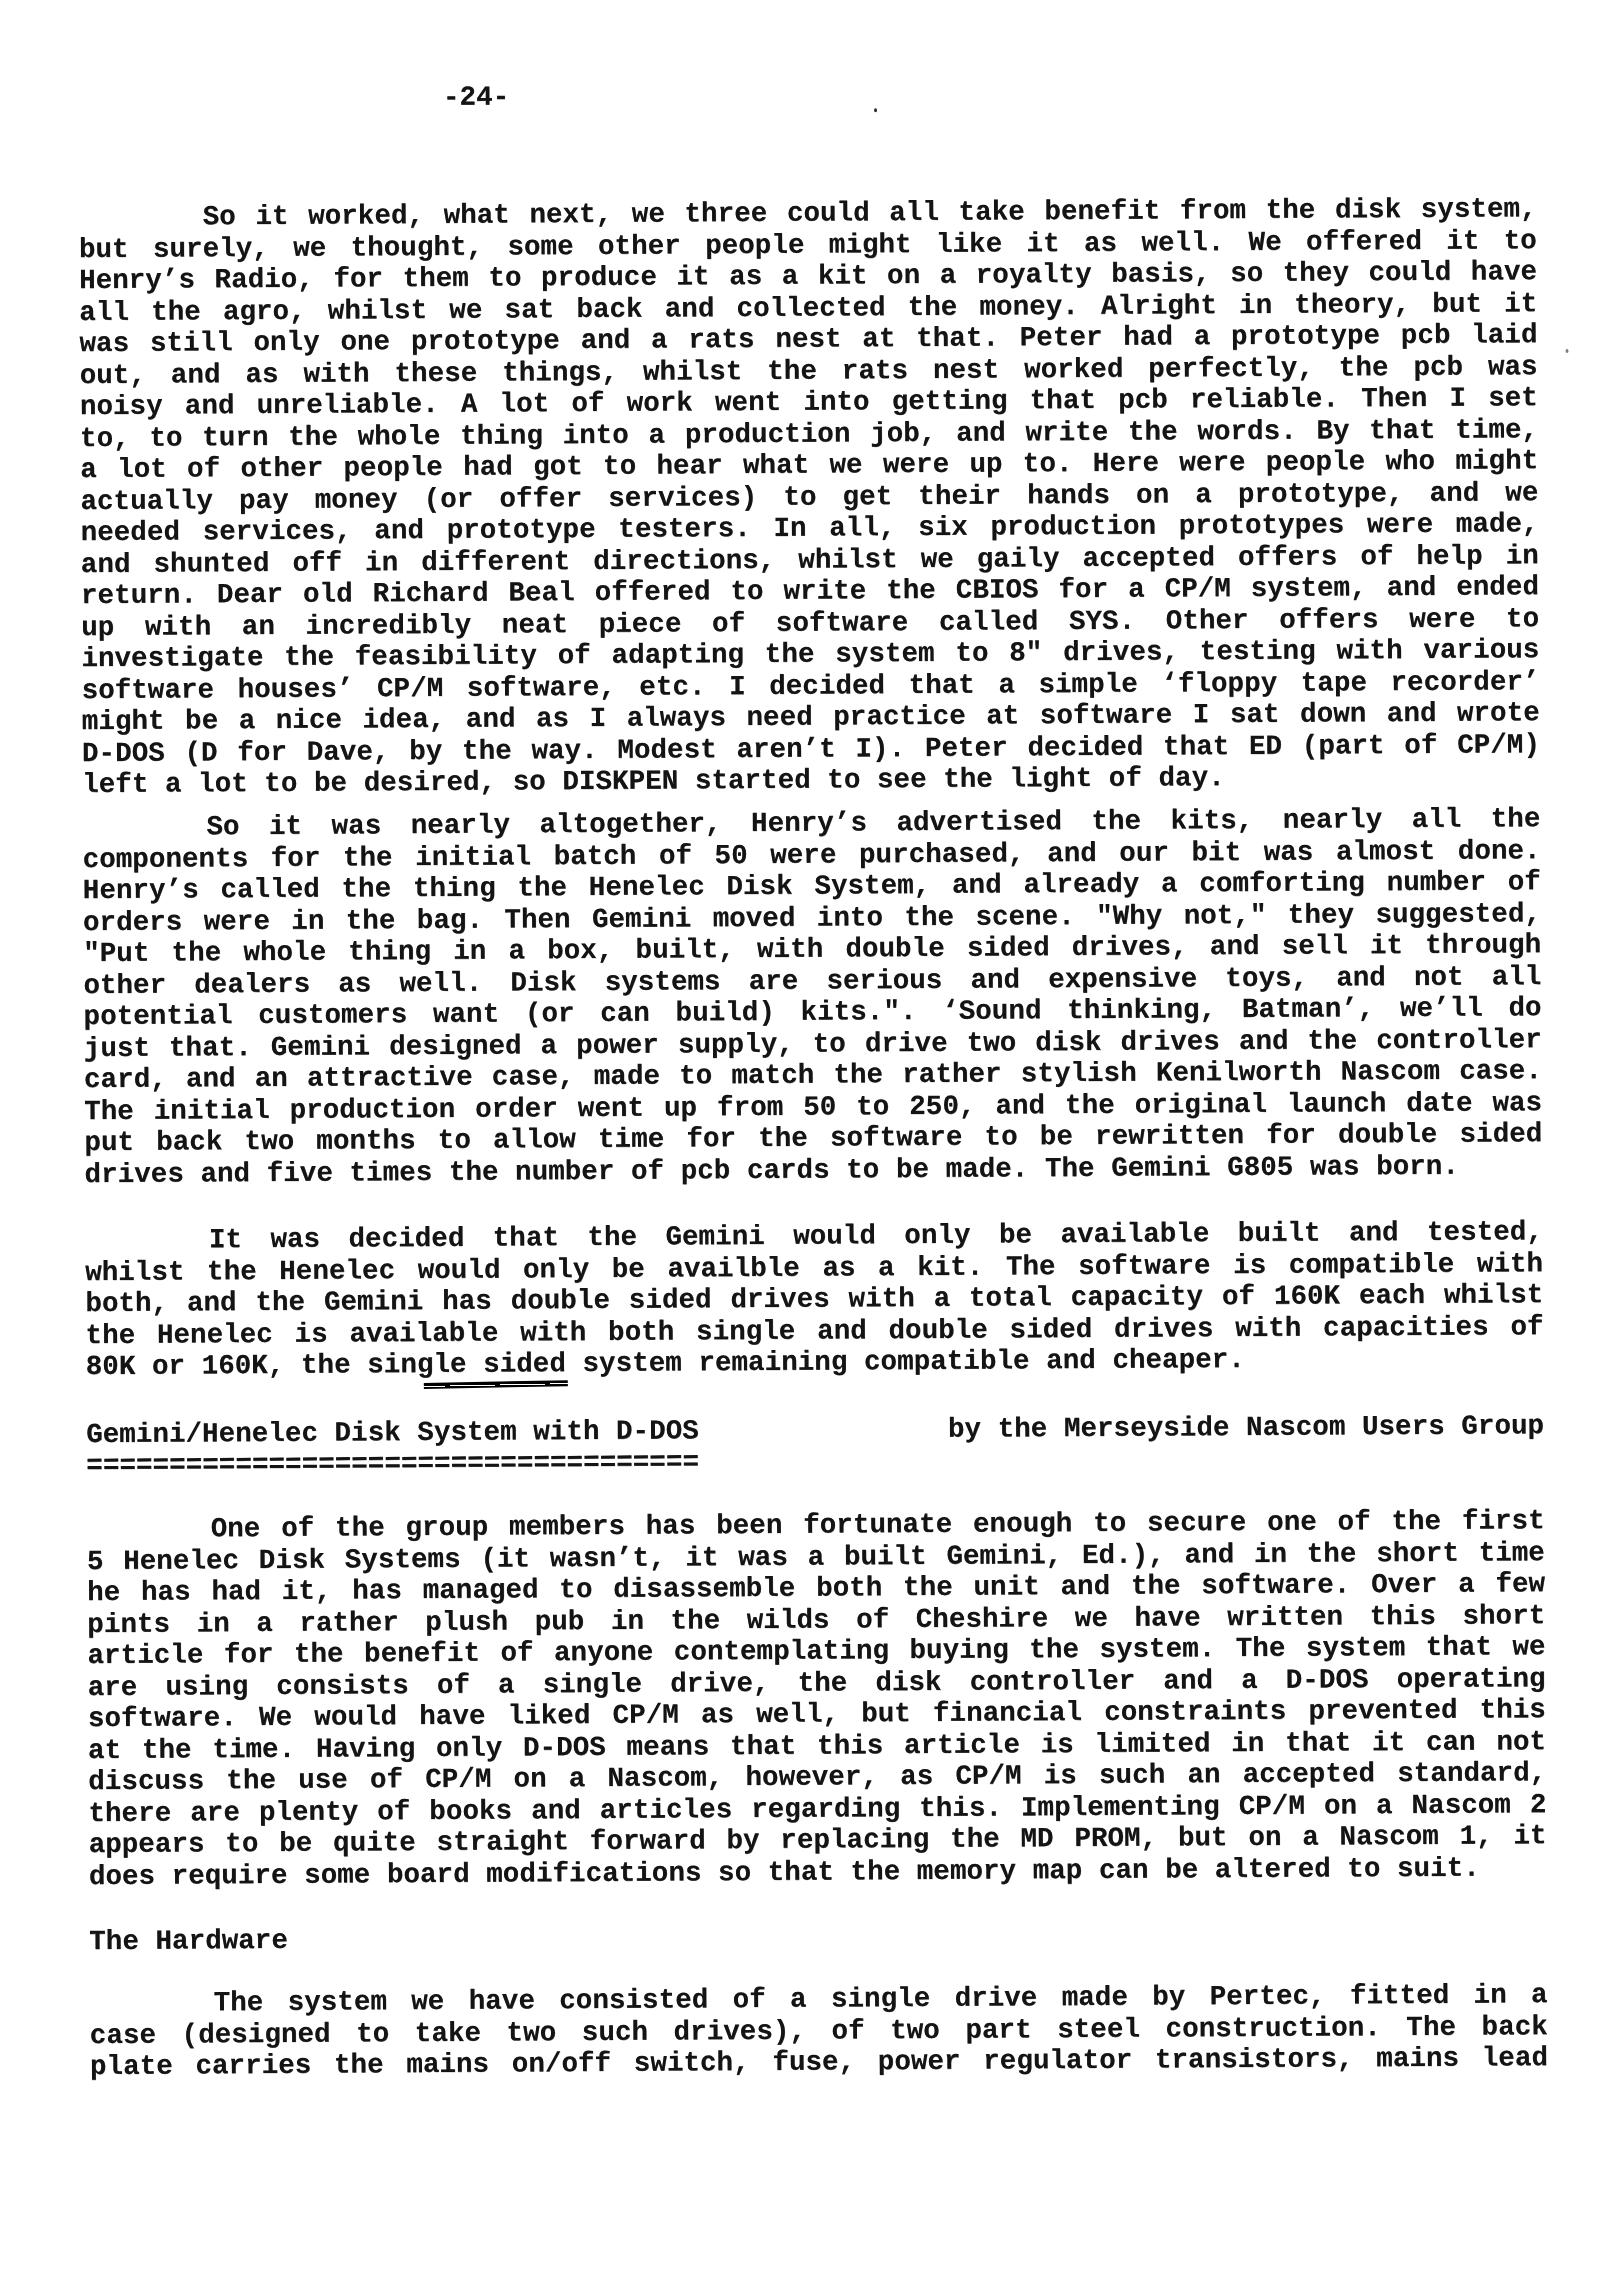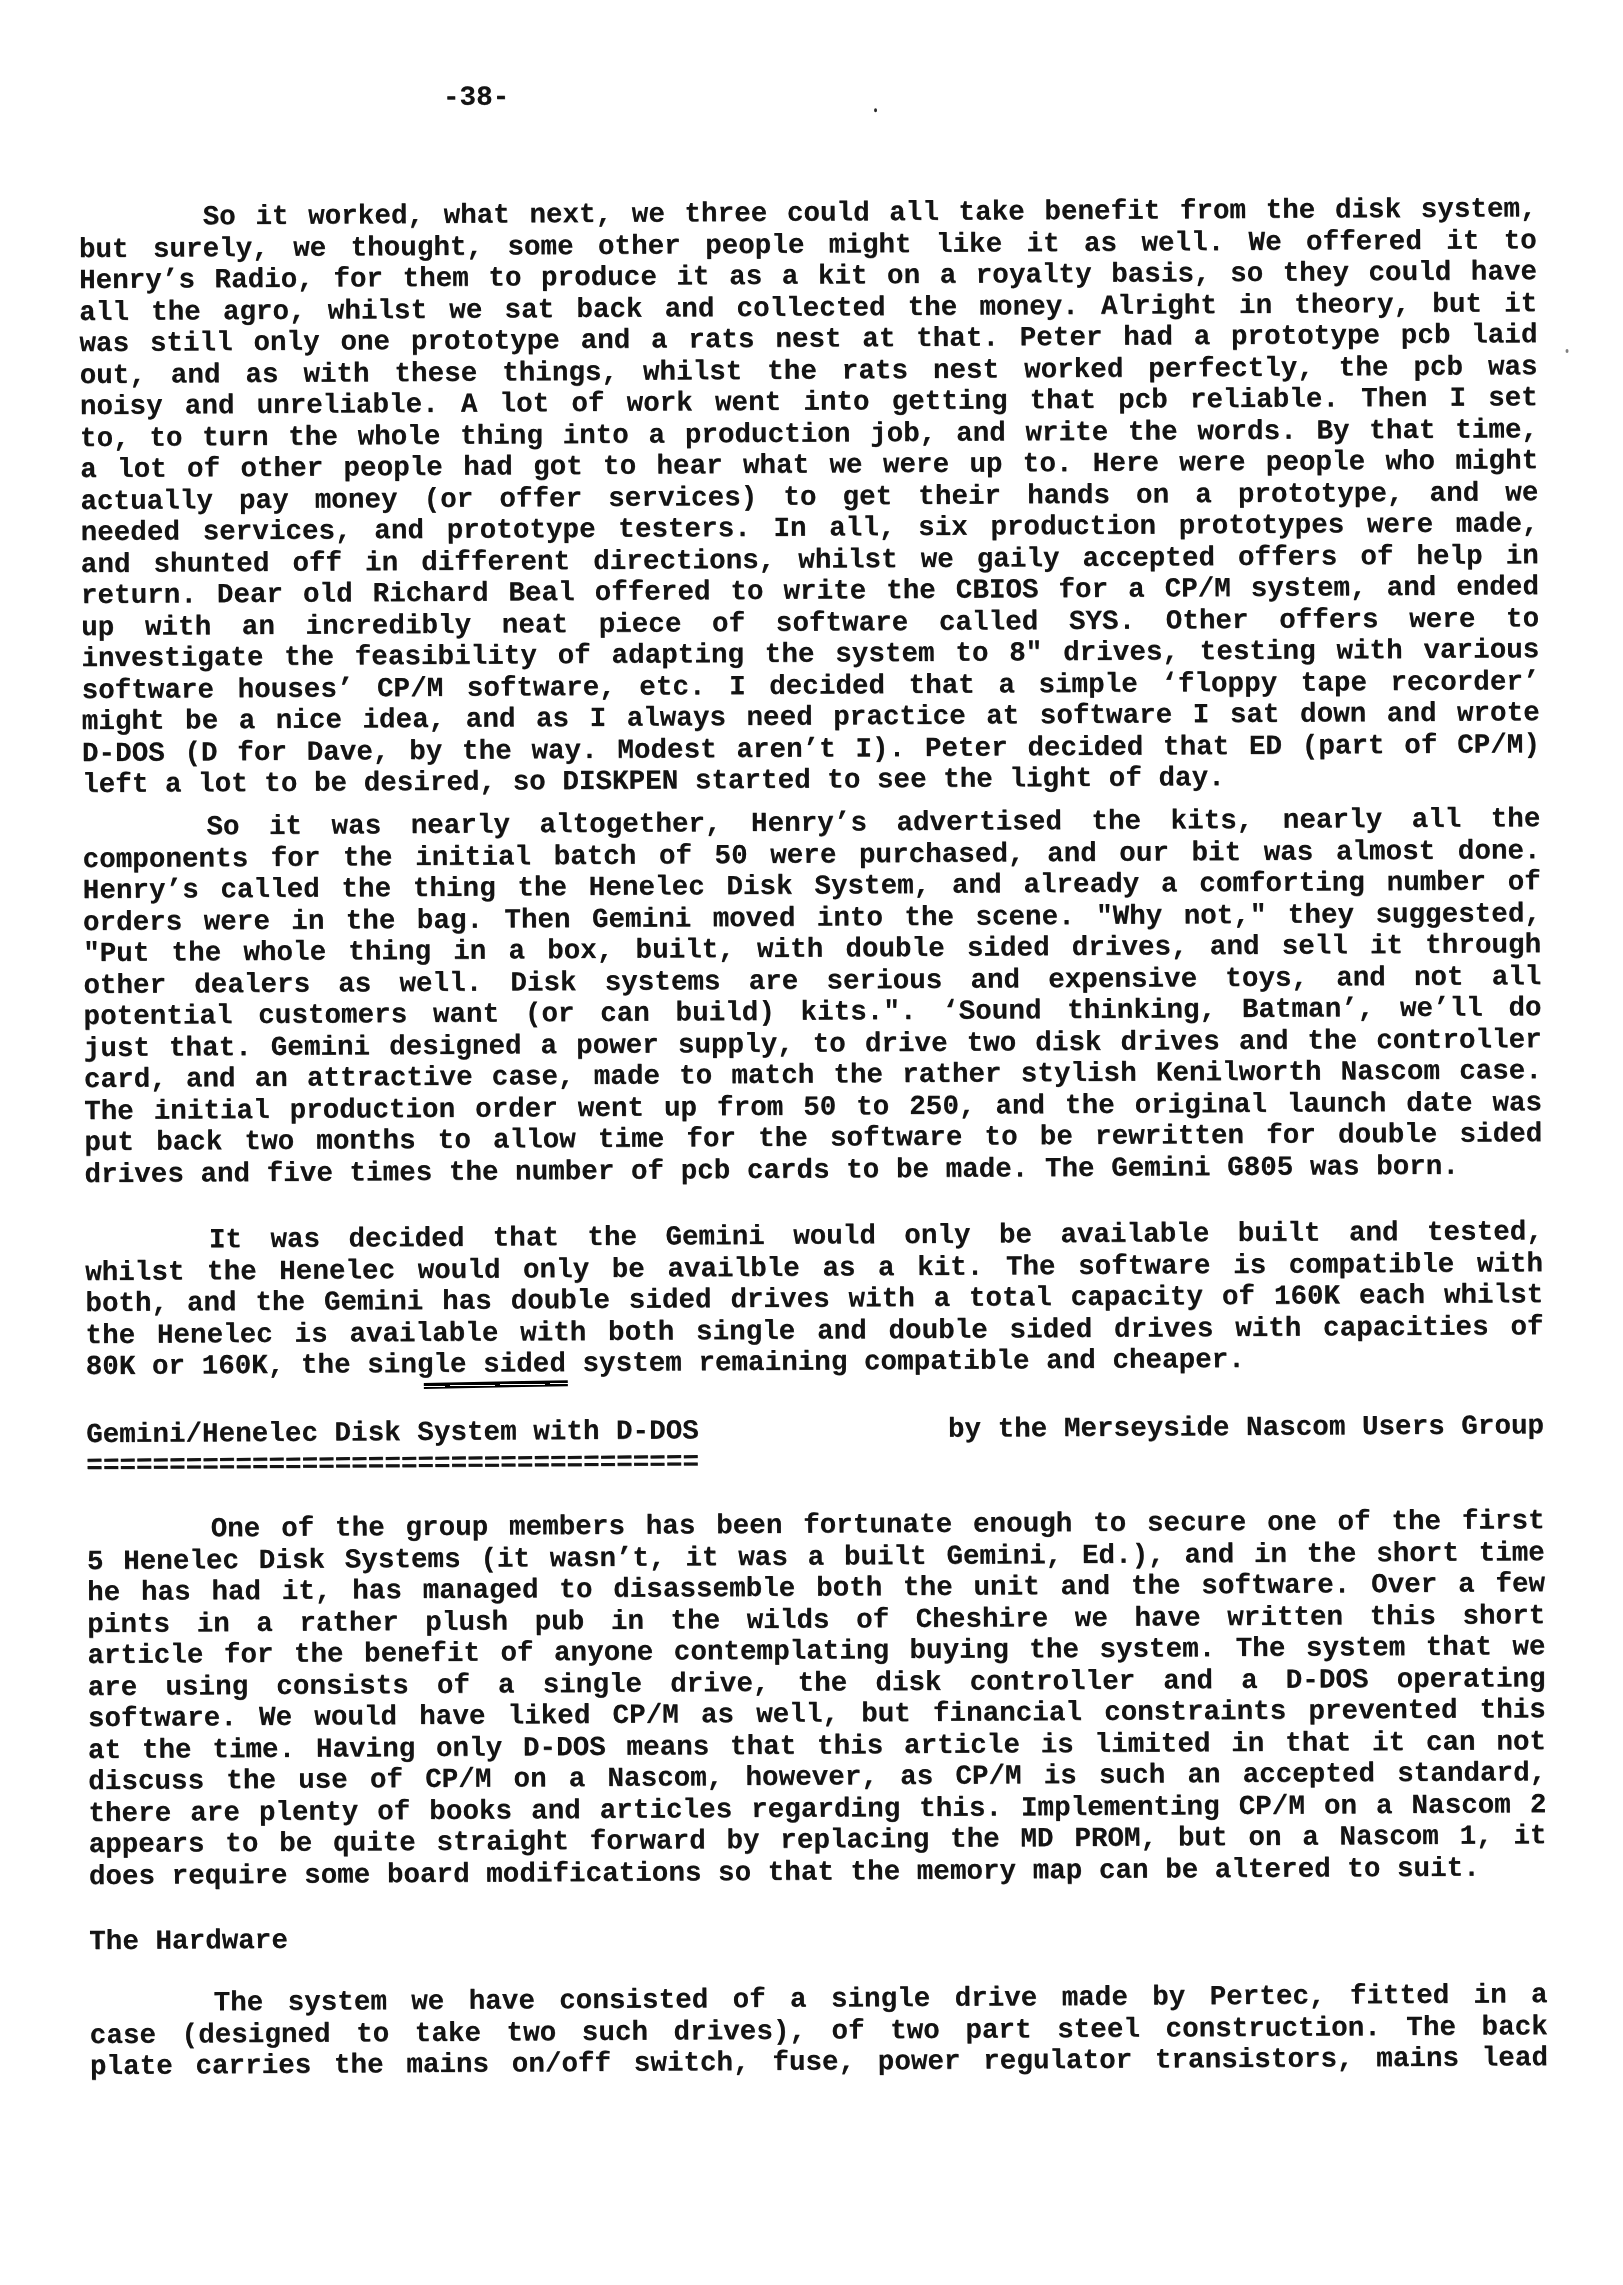--- a/index.html
+++ b/index.html
@@ -51,21 +51,21 @@
     transform:rotate(-0.8deg);
   }
   .speck{position:absolute;width:3px;height:3.9px;background:#2a2a2a;border-radius:50%;}
   .speck-a{left:880px;top:110px;}
   .speck-b{left:1570px;top:355px;opacity:.6;}
 </style>
 </head>
 <body>
 
 <div class="page-inner">
-  <div class="page-number">-38-</div>
+  <div class="page-number">-24-</div>
   <div class="divider-mark"></div>
   <div class="speck speck-a"></div>
   <div class="speck speck-b"></div>
   <div class="flow">
       <div class="block block-0 para">
         <div class="text-line">So it worked, what next, we three could all take benefit from the disk system,</div>
         <div class="text-line">but surely, we thought, some other people might like it as well. We offered it to</div>
         <div class="text-line">Henry’s Radio, for them to produce it as a kit on a royalty basis, so they could have</div>
         <div class="text-line">all the agro, whilst we sat back and collected the money. Alright in theory, but it</div>
         <div class="text-line">was still only one prototype and a rats nest at that. Peter had a prototype pcb laid</div>

